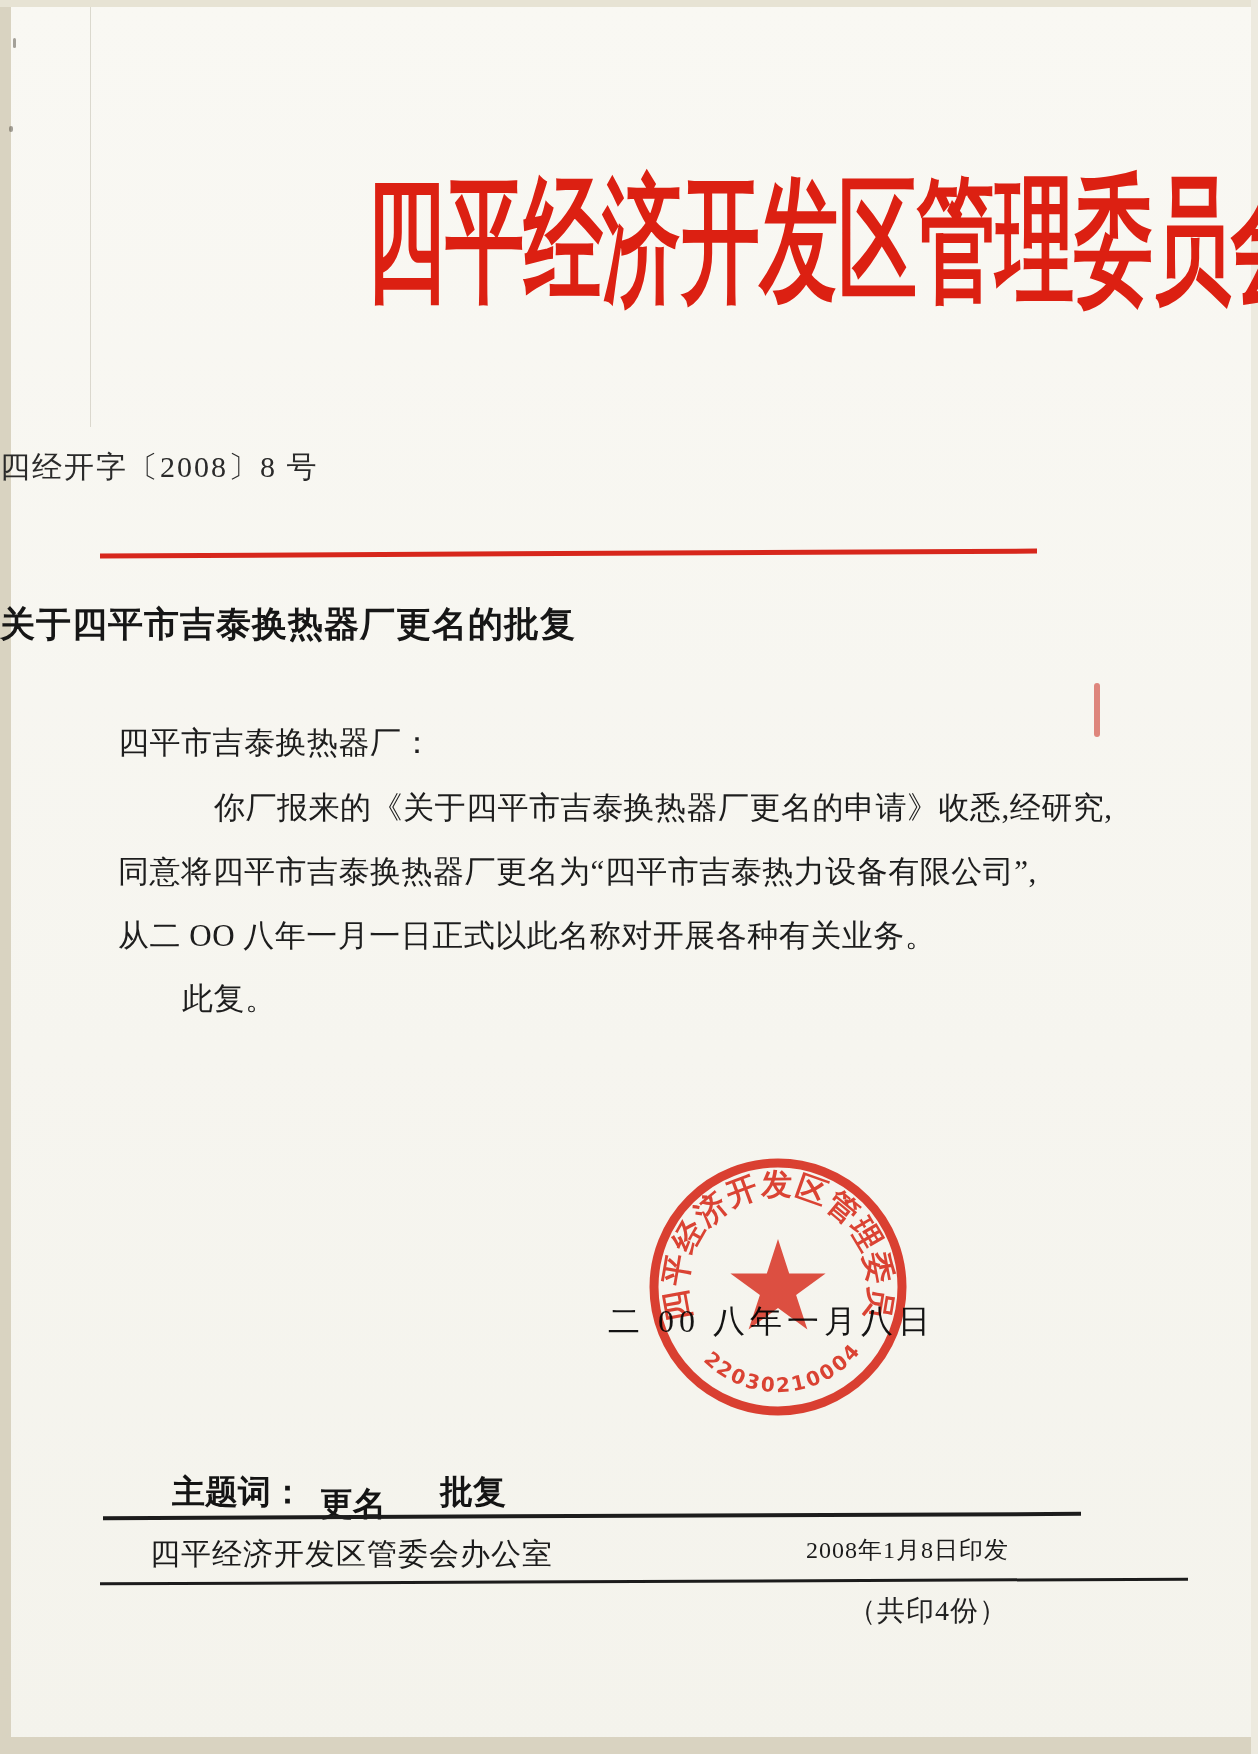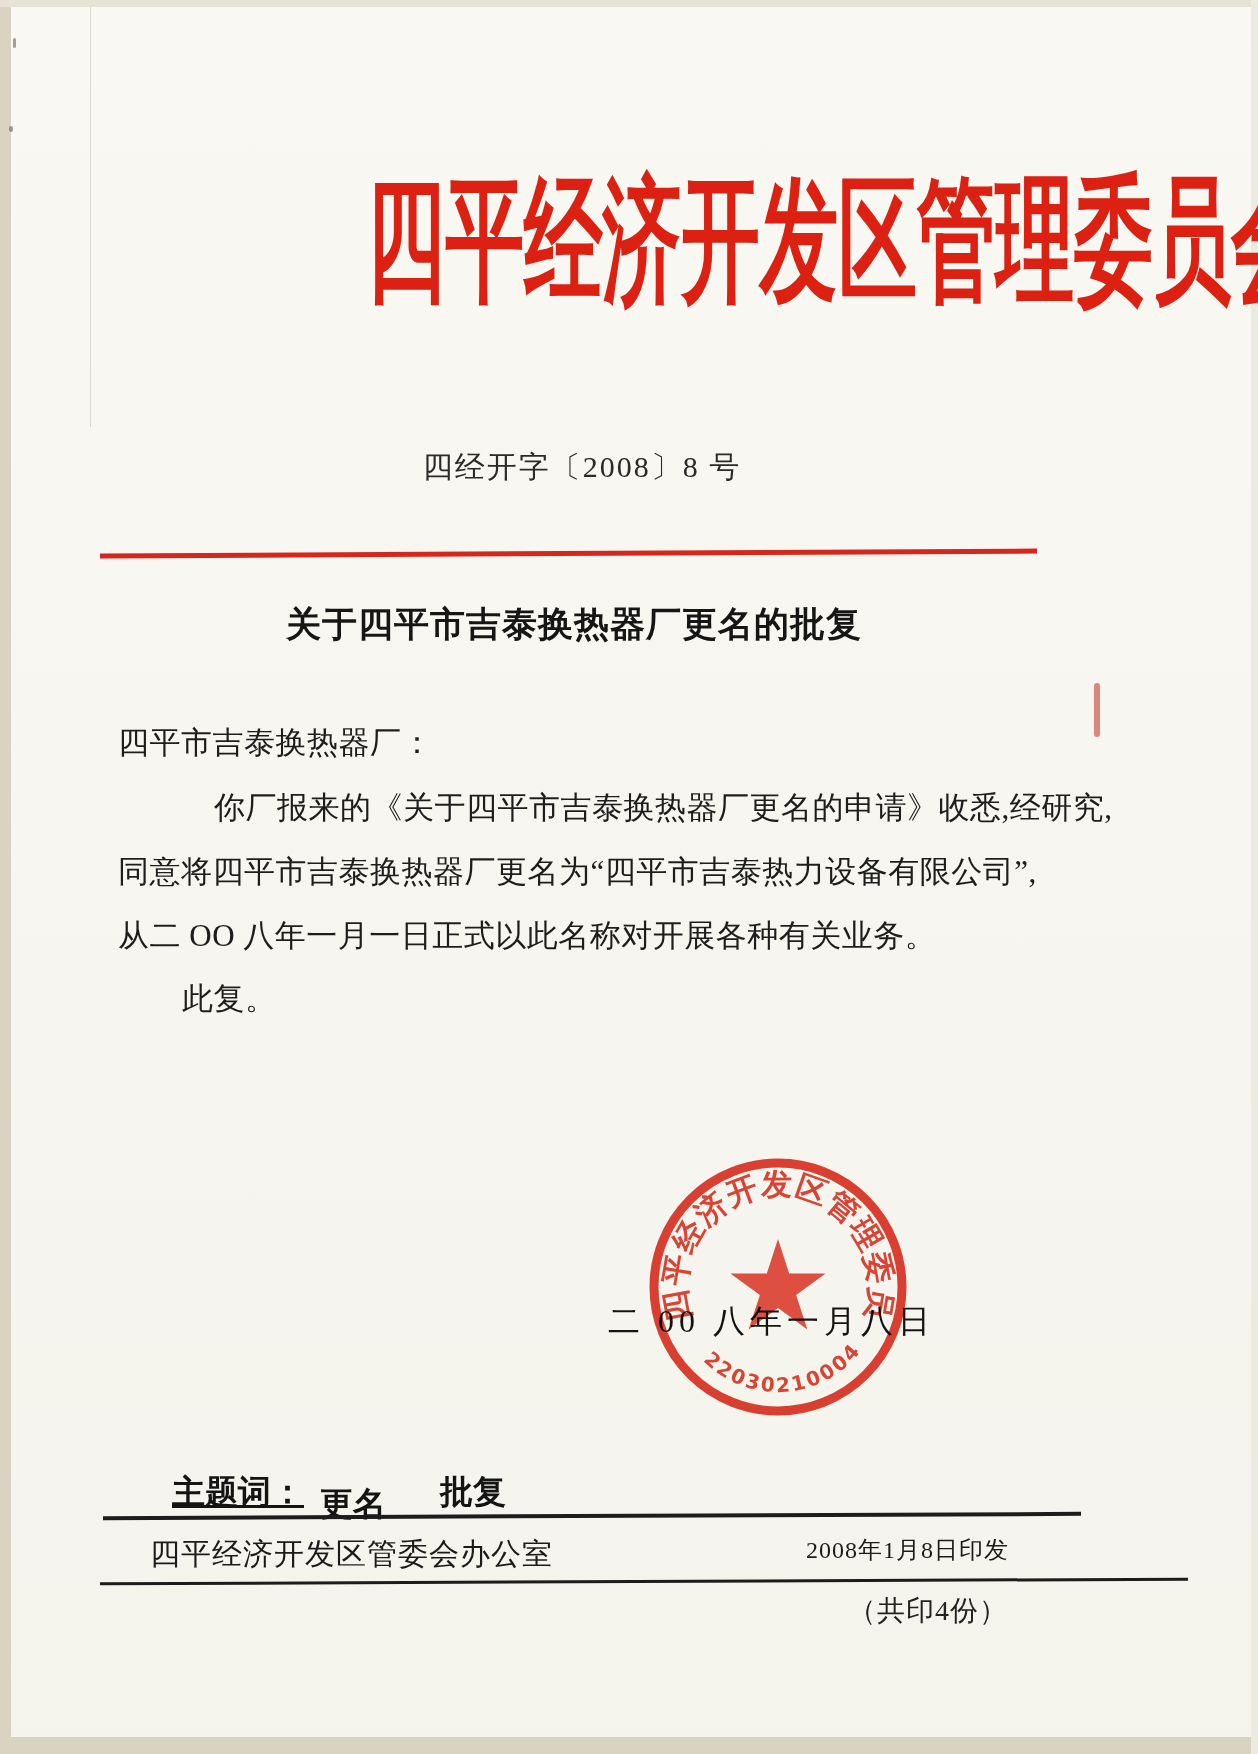--- a/index.html
+++ b/index.html
@@ -26,29 +26,29 @@
 
   
   .header-title{
     position:absolute;top:166px;left:0;width:1140px;
     text-align:center;font-weight:bold;font-size:131px;line-height:1.15;
     color:#dc2012;white-space:nowrap;
   }
   .header-title .stretch{display:inline-block;transform:scale(0.60,1.04);transform-origin:center;}
 
   .doc-number{
-    position:absolute;top:447px;left:0;width:1140px;text-align:center;
-    font-size:30px;letter-spacing:2px;color:#2a2a2a;margin-left:12px;
+    position:absolute;top:447px;left:0;width:1140px;text-align:left;
+    font-size:30px;letter-spacing:2px;color:#2a2a2a;
   }
   .red-rule{
     position:absolute;top:551px;left:100px;width:937px;height:5px;
     background:#d7271c;transform:rotate(-0.3deg);
   }
   .doc-title{
-    position:absolute;top:601px;left:0;width:1148px;text-align:center;
+    position:absolute;top:601px;left:0;width:1148px;text-align:left;
     font-size:35px;font-weight:bold;letter-spacing:1px;color:#161616;
     font-family:"Liberation Sans","DejaVu Sans",sans-serif;
   }
 
   .body-line{position:absolute;font-size:31px;letter-spacing:.5px;white-space:nowrap;color:#1d1d1d;}
   .bl0{top:722px;left:118px;}
   .bl1{top:787px;left:182px;margin-left:32px;}
   .bl2{top:851px;left:118px;}
   .bl3{top:915px;left:118px;}
   .bl4{top:978px;left:182px;}
@@ -58,21 +58,21 @@
     font-size:32px;letter-spacing:5px;color:#141414;white-space:nowrap;z-index:1;
   }
   .stamp{
     position:absolute;left:628px;top:1137px;width:300px;height:300px;
     mix-blend-mode:multiply;opacity:.95;z-index:2;
   }
 
   .kw-row{position:absolute;top:1470px;left:0;width:1258px;height:40px;
     font-family:"Liberation Sans","DejaVu Sans",sans-serif;font-weight:bold;
     font-size:33px;color:#141414;}
-  .kw-label{position:absolute;left:172px;top:0;text-decoration:underline;}
+  .kw-label{position:absolute;left:172px;top:0;}
   .kw-1{position:absolute;left:320px;top:12px;}
   .kw-2{position:absolute;left:440px;top:0;}
 
   .rule-1{position:absolute;top:1514px;left:103px;width:978px;height:4px;background:#1c1c1c;transform:rotate(-0.25deg);}
   .rule-2{position:absolute;top:1580px;left:100px;width:1088px;height:3px;background:#1c1c1c;transform:rotate(-0.25deg);}
 
   .footer-office{position:absolute;top:1534px;left:150px;font-size:30px;letter-spacing:1px;color:#1b1b1b;}
   .footer-date{position:absolute;top:1534px;left:806px;font-size:24px;letter-spacing:1px;color:#1b1b1b;}
   .copies-note{position:absolute;top:1592px;left:848px;font-size:28px;letter-spacing:1px;color:#222;}
 </style>

